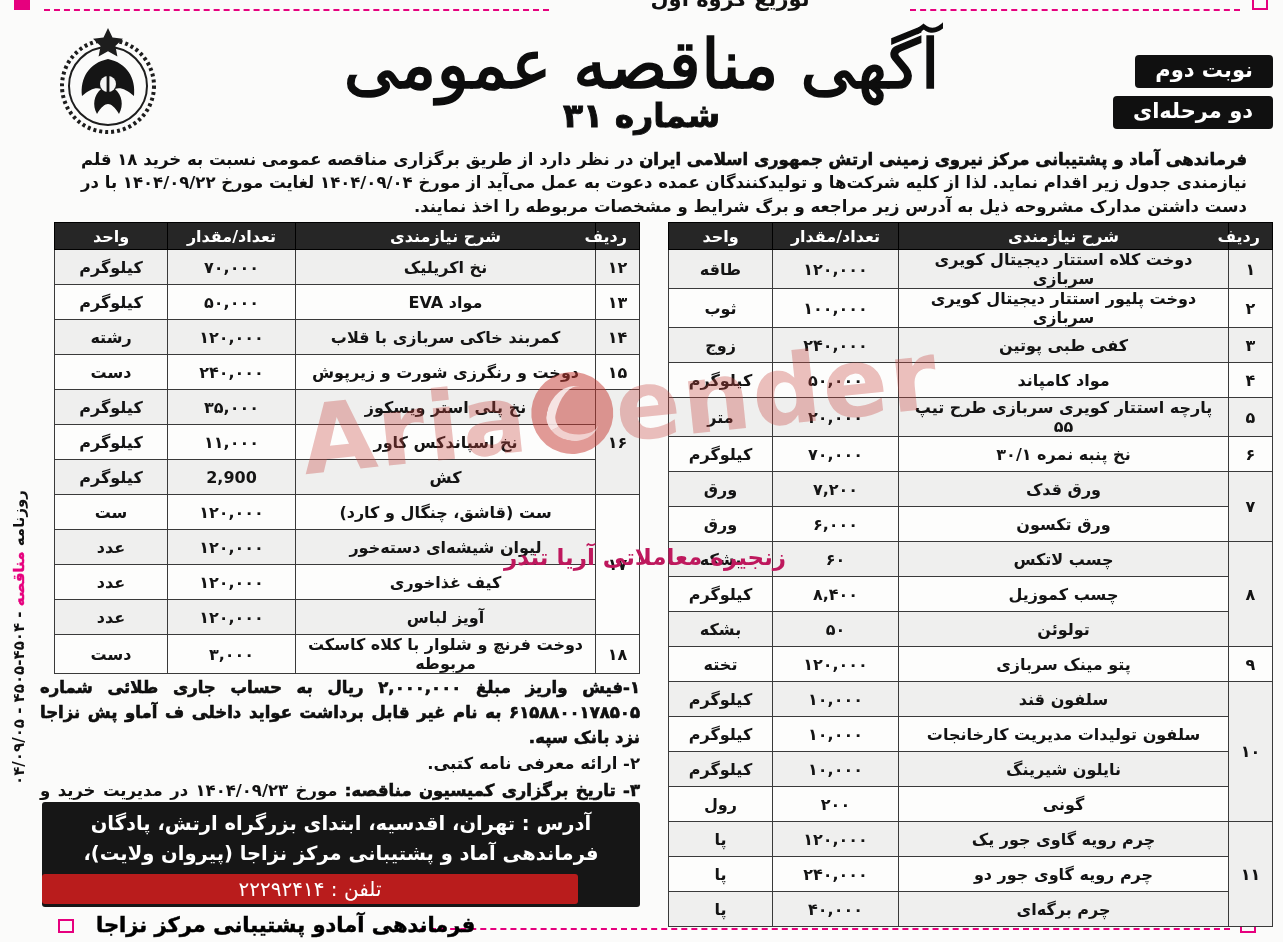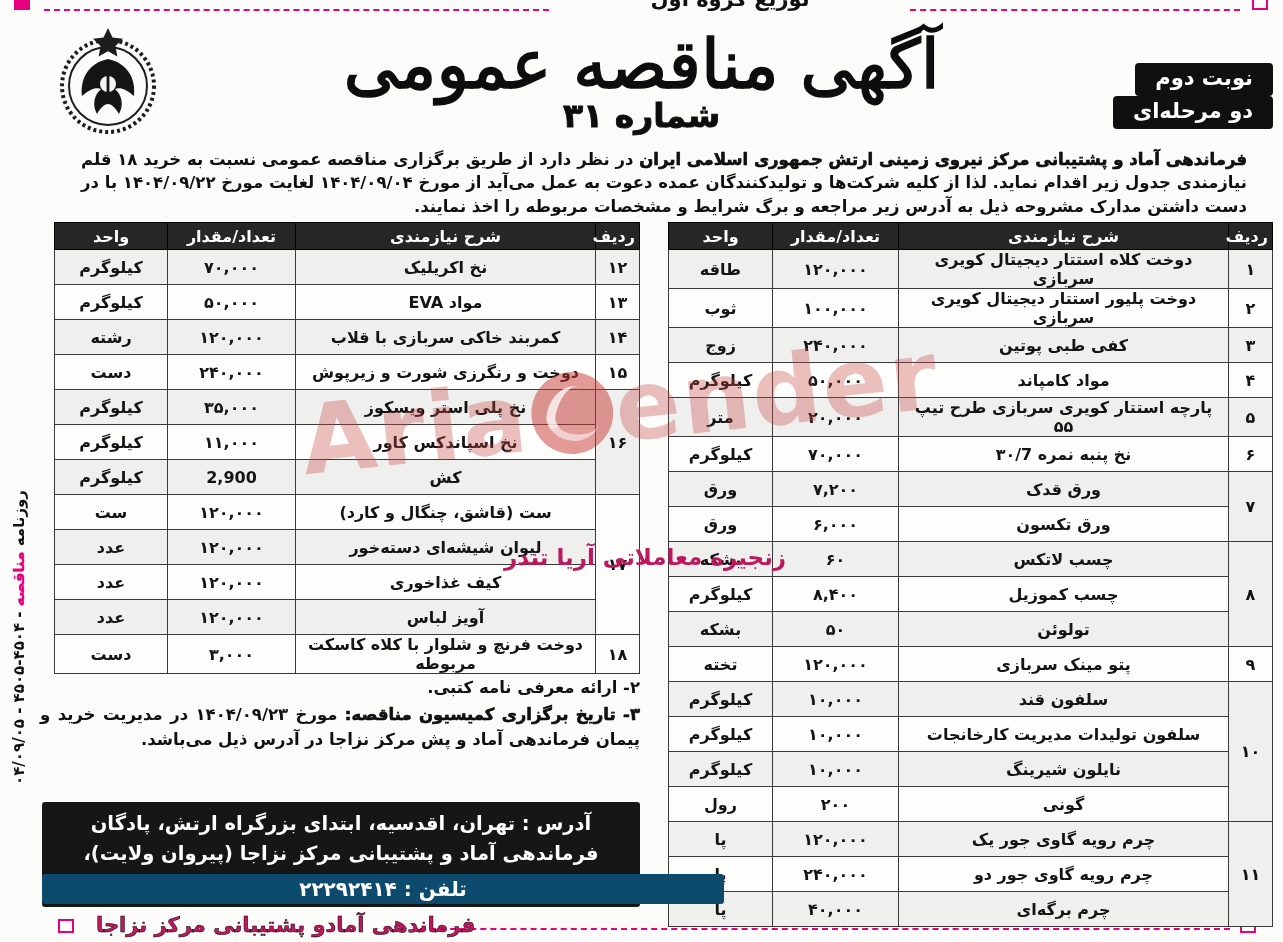--- a/index.html
+++ b/index.html
@@ -12,38 +12,38 @@
   .corner { position:absolute; width:16px; height:14px; border:2.5px solid #e6007e; background:transparent; }
   .corner.filled { background:#e6007e; }
   .dash-h { position:absolute; border-top:2.5px dashed #e6007e; height:0; }
   .topstrip-clip { position:absolute; top:0; left:560px; width:340px; height:15px; overflow:hidden; direction:rtl; }
   .topstrip-clip span { display:block; margin-top:-13px; font-size:21px; font-weight:bold; color:#111; text-align:center; }
 
   
   .emblem { position:absolute; top:26px; left:56px; width:104px; height:110px; }
   .badge { position:absolute; right:10px; background:#101010; color:#fff; font-weight:bold;
            font-size:21px; padding:3px 20px 6px 20px; border-radius:4px; direction:rtl; z-index:6; }
-  .badge.b1 { top:55px;margin-top:8px; }
+  .badge.b1 { top:55px; }
   .badge.b2 { top:96px; }
   .main-title { position:absolute; top:28px; left:190px; right:190px; text-align:center;
                 font-size:68px; font-weight:normal; color:#0d0d0d; -webkit-text-stroke:1.6px #0d0d0d;
                 line-height:1.1; z-index:5; }
   .sub-title  { position:absolute; top:96px; left:190px; right:190px; text-align:center;
                 font-size:33px; font-weight:bold; color:#0d0d0d; -webkit-text-stroke:0.9px #0d0d0d; z-index:5; }
 
   
   .intro { position:absolute; top:148px; right:36px; left:36px; direction:rtl;
            text-align:justify; font-size:16.5px; font-weight:bold; color:#111; line-height:1.42; z-index:5;margin-left:45px; }
   .intro .lead { -webkit-text-stroke:0.55px #000; }
 
   
   table.tbl { position:absolute; border-collapse:collapse; direction:rtl; z-index:5;
               table-layout:fixed; background:transparent; }
   .tbl th { background:#262626; color:#fff; font-size:16px; font-weight:bold;
-            border:1px solid #000; height:27px; padding:0 4px; }
+            border:1px solid #000; height:27px; padding:0 12px; }
   .tbl td { border:1px solid #3a3a3a; font-size:16px; font-weight:bold; color:#141414;
             text-align:center; height:35px; padding:0 6px; overflow:hidden; }
   .tbl tbody tr:nth-child(odd) td  { background:#efefee; }
   .tbl tbody tr:nth-child(even) td { background:#fdfdfc; }
   .tbl td.rowno { background:#f6f6f5; }
   .tbl-right { top:222px; right:10px; width:604px; }
   .tbl-left  { top:222px; left:54px;  width:585px; }
   .tbl-right .c0{width:44px}  .tbl-right .c1{width:330px} .tbl-right .c2{width:126px} .tbl-right .c3{width:104px}
   .tbl-left  .c0{width:44px}  .tbl-left  .c1{width:300px} .tbl-left  .c2{width:128px} .tbl-left  .c3{width:113px}
 
@@ -51,27 +51,27 @@
   .notes { position:absolute; top:676px; left:40px; width:600px; direction:rtl;
            font-size:16.5px; font-weight:bold; color:#111; line-height:1.5;
            text-align:justify; z-index:5; }
   .notes .note { margin-bottom:2px; }
   .note-strong { -webkit-text-stroke:0.55px #000; }
 
   
   .address-box { position:absolute; top:802px; left:42px; width:598px; background:#161616;
                  color:#fff; font-size:19.5px; font-weight:bold; text-align:center;
                  line-height:1.55; padding:7px 14px; border-radius:3px; z-index:5; }
-  .phone-box { position:absolute; top:874px; left:42px; width:682px; height:30px; background:#0c4a6e;
-               color:#fff; font-size:20px; font-weight:bold; text-align:center;
+  .phone-box { position:absolute; top:874px; left:42px; width:536px; height:30px; background:#b91c1c;
+               color:#fff; font-size:20px; font-weight:normal; text-align:center;
                line-height:30px; border-radius:3px; z-index:5; }
 
   
   .bottom-text { position:absolute; top:913px; left:96px; font-size:21px; font-weight:bold;
-                 color:#be185d; direction:rtl; z-index:5; -webkit-text-stroke:0.5px #000; }
+                 color:#000000; direction:rtl; z-index:5; -webkit-text-stroke:0.5px #000; }
   .bottom-dash { top:928px; left:420px; width:810px; }
 
   
   .side-credit { position:absolute; left:10px; top:838px; width:348px;
                  transform:rotate(-90deg); transform-origin:0 0;
                  direction:rtl; font-size:15px; font-weight:bold; color:#111;
                  white-space:nowrap; z-index:6; }
   .side-credit .hl { color:#e6007e; -webkit-text-stroke:0.4px #e6007e; }
 
   
@@ -156,21 +156,21 @@
           <td class="c3">کیلوگرم</td>
         </tr>
         <tr>
           <td rowspan="1" class="c0 rowno">۵</td>
           <td class="c1">پارچه استتار کویری سربازی طرح تیپ ۵۵</td>
           <td class="c2">۲۰,۰۰۰</td>
           <td class="c3">متر</td>
         </tr>
         <tr>
           <td rowspan="1" class="c0 rowno">۶</td>
-          <td class="c1">نخ پنبه نمره ۳۰/7</td>
+          <td class="c1">نخ پنبه نمره ۳۰/۱</td>
           <td class="c2">۷۰,۰۰۰</td>
           <td class="c3">کیلوگرم</td>
         </tr>
         <tr>
           <td rowspan="2" class="c0 rowno">۷</td>
           <td class="c1">ورق قدک</td>
           <td class="c2">۷,۲۰۰</td>
           <td class="c3">ورق</td>
         </tr>
         <tr>
@@ -313,20 +313,21 @@
         <tr>
           <td rowspan="1" class="c0 rowno">۱۸</td>
           <td class="c1">دوخت فرنچ و شلوار با کلاه کاسکت مربوطه</td>
           <td class="c2">۳,۰۰۰</td>
           <td class="c3">دست</td>
         </tr>
       </tbody>
     </table>
 
   <div class="notes">
+    <div class="note note-strong">۱-فیش واریز مبلغ ۲,۰۰۰,۰۰۰ ریال به حساب جاری طلائی شماره ۶۱۵۸۸۰۰۱۷۸۵۰۵ به نام غیر قابل برداشت عواید داخلی ف آماو پش نزاجا نزد بانک سپه.</div>
     <div class="note">۲- ارائه معرفی نامه کتبی.</div>
     <div class="note"><span class="note-strong">۳- تاریخ برگزاری کمیسیون مناقصه:</span><span> مورخ ۱۴۰۴/۰۹/۲۳ در مدیریت خرید و پیمان فرماندهی آماد و پش مرکز نزاجا در آدرس ذیل می‌باشد.</span></div>
   </div>
 
   <div class="address-box">آدرس : تهران، اقدسیه، ابتدای بزرگراه ارتش، پادگان فرماندهی آماد و پشتیبانی مرکز نزاجا (پیروان ولایت)، مدیریت خرید</div>
   <div class="phone-box">تلفن : ۲۲۲۹۲۴۱۴</div>
 
   <div class="corner" style="top:919px; left:58px;"></div>
   <div class="bottom-text">فرماندهی آمادو پشتیبانی مرکز نزاجا</div>
   <div class="dash-h bottom-dash"></div>

